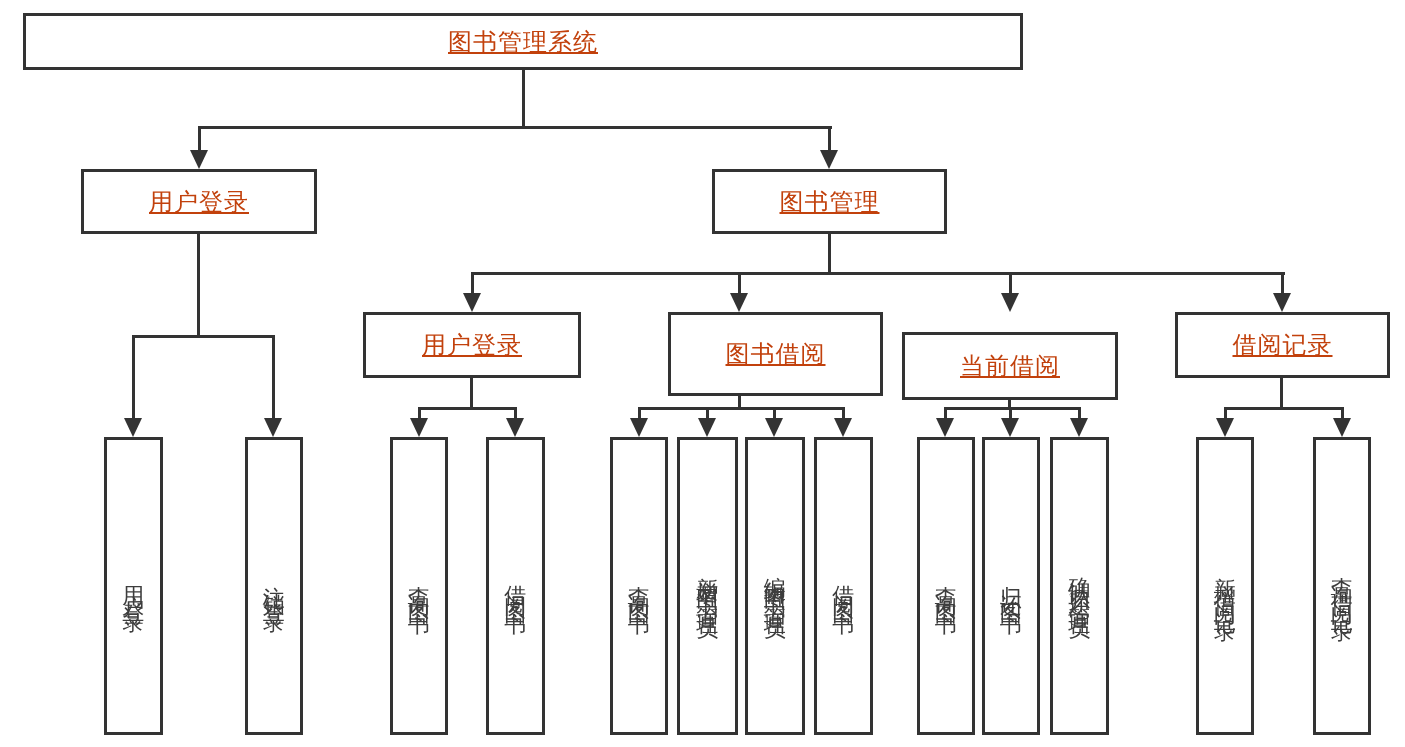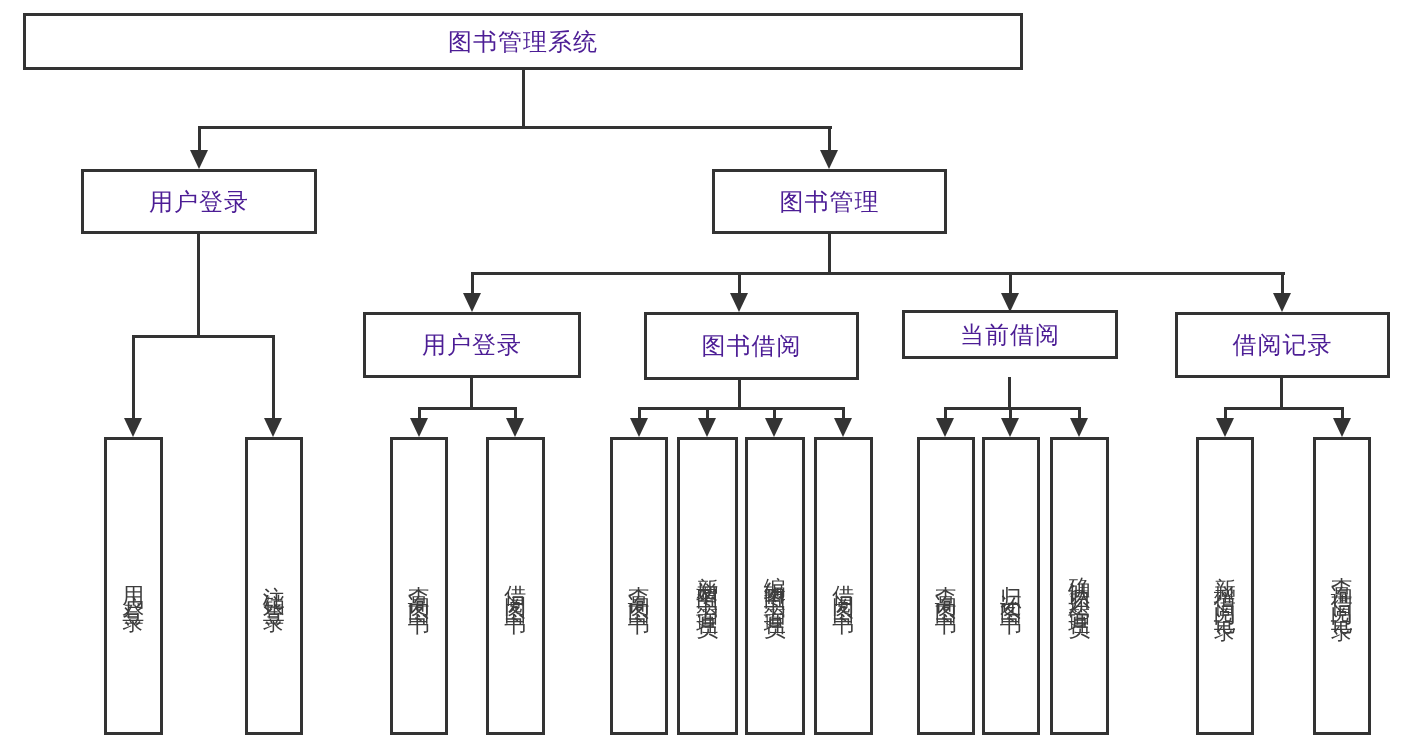--- a/index.html
+++ b/index.html
@@ -6,21 +6,21 @@
   .canvas{
     position:relative;width:1405px;height:747px;background:#ffffff;overflow:hidden;
     font-family:"Liberation Sans",sans-serif;
   }
   
   .hbox{
     position:absolute;box-sizing:border-box;background:#ffffff;
     border:3px solid #333333;display:flex;align-items:center;justify-content:center;
     z-index:2;
   }
-  .hbox span{font-size:24px;color:#4c1d95;letter-spacing:1px;white-space:nowrap;}
+  .hbox span{font-size:24px;color:#c2410c;letter-spacing:1px;white-space:nowrap;text-decoration:underline;}
   
   .vbox{
     position:absolute;box-sizing:border-box;background:#ffffff;
     border:3px solid #333333;display:flex;align-items:center;justify-content:center;
     top:437px;height:298px;z-index:2;
   }
   .vbox span{
     writing-mode:vertical-rl;text-orientation:mixed;
     font-size:22px;color:#3d3d3d;letter-spacing:9px;line-height:1.15;
   }
@@ -77,24 +77,24 @@
   <div class="cl v" style="left:738px;top:272px;height:23px"></div>
   <div class="arr" style="left:730px;top:293px"></div>
   <div class="cl v" style="left:1009px;top:272px;height:23px"></div>
   <div class="arr" style="left:1001px;top:293px"></div>
   <div class="cl v" style="left:1281px;top:272px;height:23px"></div>
   <div class="arr" style="left:1273px;top:293px"></div>
 
   <div class="hbox" style="left:363px;top:312px;width:218px;height:66px">
     <span>用户登录</span>
   </div>
-  <div class="hbox" style="left:644px;top:312px;width:215px;height:68px">
+  <div class="hbox" style="left:668px;top:312px;width:215px;height:84px">
     <span>图书借阅</span>
   </div>
-  <div class="hbox" style="left:902px;top:310px;width:216px;height:49px">
+  <div class="hbox" style="left:902px;top:332px;width:216px;height:68px">
     <span>当前借阅</span>
   </div>
   <div class="hbox" style="left:1175px;top:312px;width:215px;height:66px">
     <span>借阅记录</span>
   </div>
 
   <div class="cl v" style="left:470px;top:378px;height:32px"></div>
   <div class="cl h" style="left:418px;top:407px;width:99px"></div>
   <div class="cl v" style="left:418px;top:407px;height:14px"></div>
   <div class="arr" style="left:410px;top:418px"></div>

